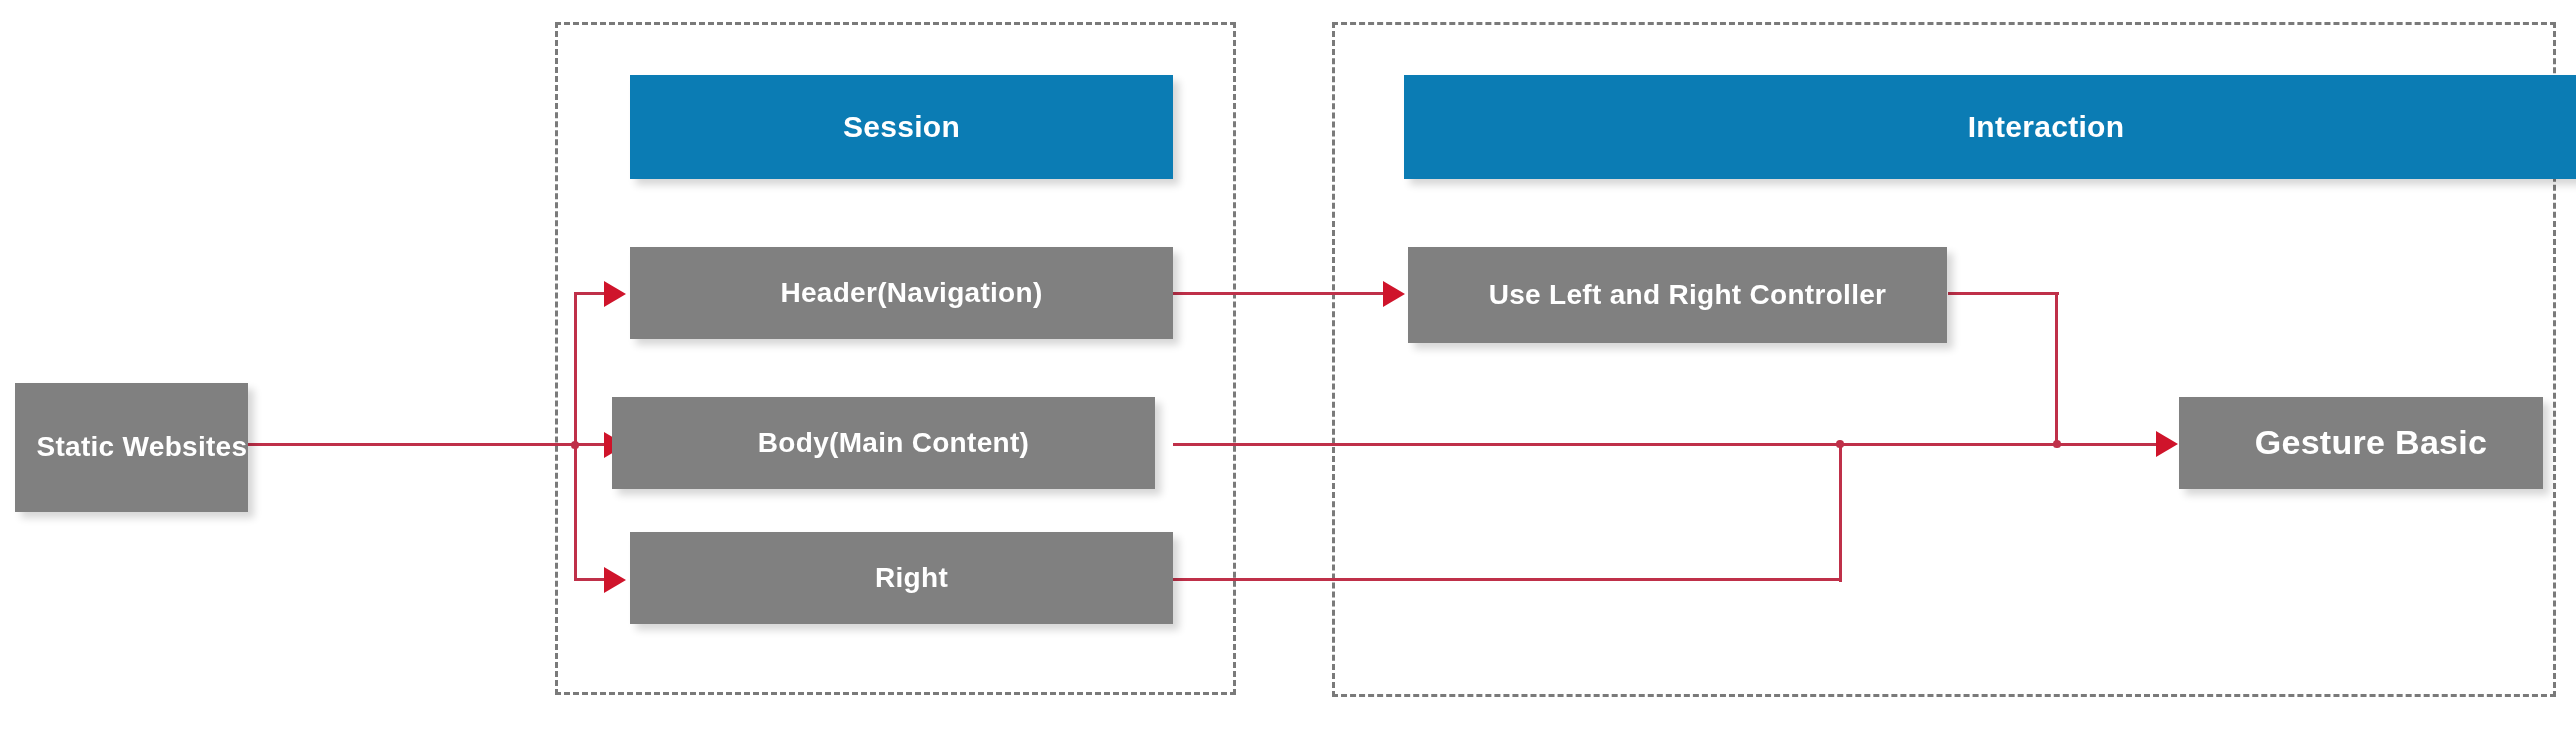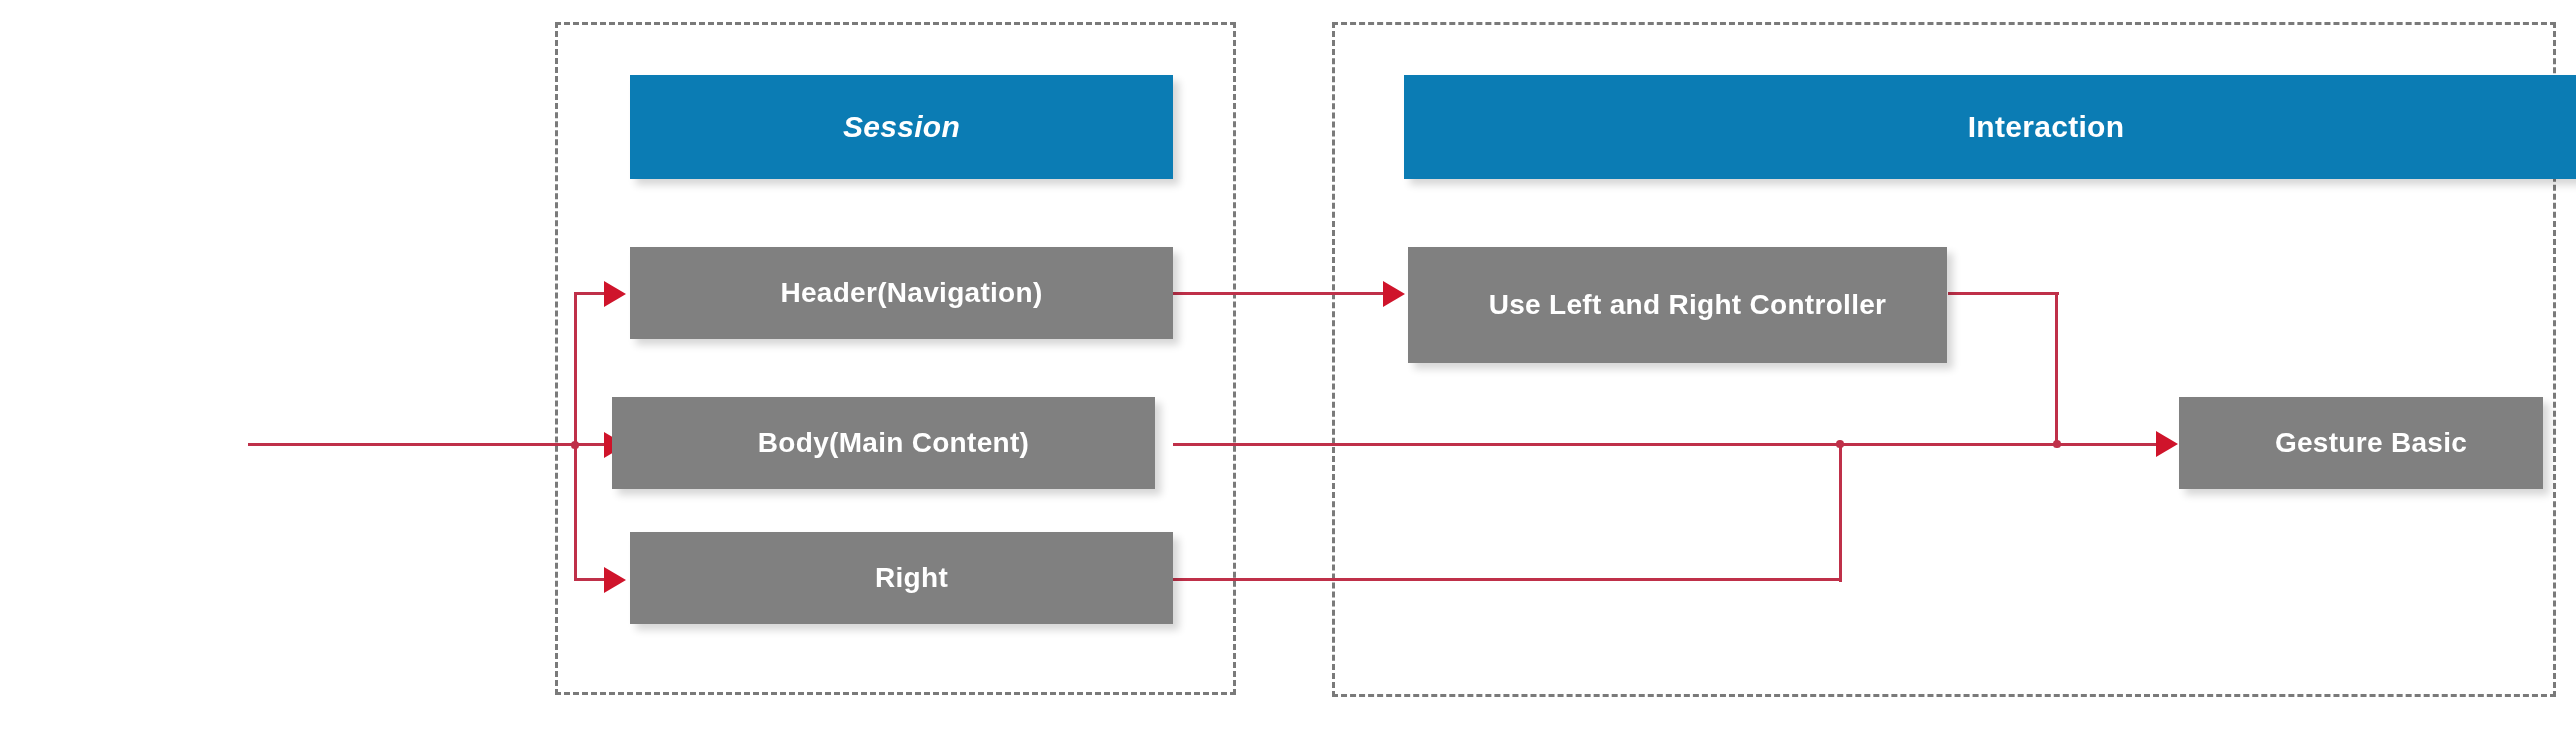--- a/index.html
+++ b/index.html
@@ -96,29 +96,30 @@
   <div class="vline" style="left:2055px; top:292px; height:154px;"></div>
 
   <div class="hline" style="left:1173px; top:443px; width:989px;"></div>
   <div class="dot-joint" style="left:2053px; top:440px;"></div>
   <div class="arrow-right" style="left:2156px; top:431px;"></div>
 
   <div class="hline" style="left:1173px; top:578px; width:669px;"></div>
   <div class="vline" style="left:1839px; top:443px; height:139px;"></div>
   <div class="dot-joint" style="left:1836px; top:440px;"></div>
 
+  <div class="node gray" style="left:15.4px; top:383px; width:233px; height:129px; font-size:28px;">Static Websites</div>
 
-  <div class="node blue" style="left:630px; top:75px; width:543px; height:104px; font-size:30px;font-style:italic;">Session</div>
+  <div class="node blue" style="left:630px; top:75px; width:543px; height:104px; font-size:30px;">Session</div>
 
   <div class="node gray" style="left:630px; top:247px; width:543px; height:92px; font-size:28px;">Header(Navigation)</div>
 
   <div class="node gray" style="left:612px; top:397px; width:543px; height:92px; font-size:28px;">Body(Main Content)</div>
 
   <div class="node gray" style="left:630px; top:532px; width:543px; height:92px; font-size:28px;">Right</div>
 
   <div class="node blue" style="left:1404px; top:75px; width:1284px; height:104px; font-size:30px;">Interaction</div>
 
-  <div class="node gray" style="left:1408px; top:247px; width:539px; height:116px; font-size:28px;">Use Left and Right Controller</div>
+  <div class="node gray" style="left:1408px; top:247px; width:539px; height:96px; font-size:28px;">Use Left and Right Controller</div>
 
-  <div class="node gray" style="left:2179px; top:397px; width:364px; height:92px; font-size:28px;">Gesture Basic</div>
+  <div class="node gray" style="left:2179px; top:397px; width:364px; height:92px; font-size:34px;">Gesture Basic</div>
 
 </div>
 
 
 </body></html>

